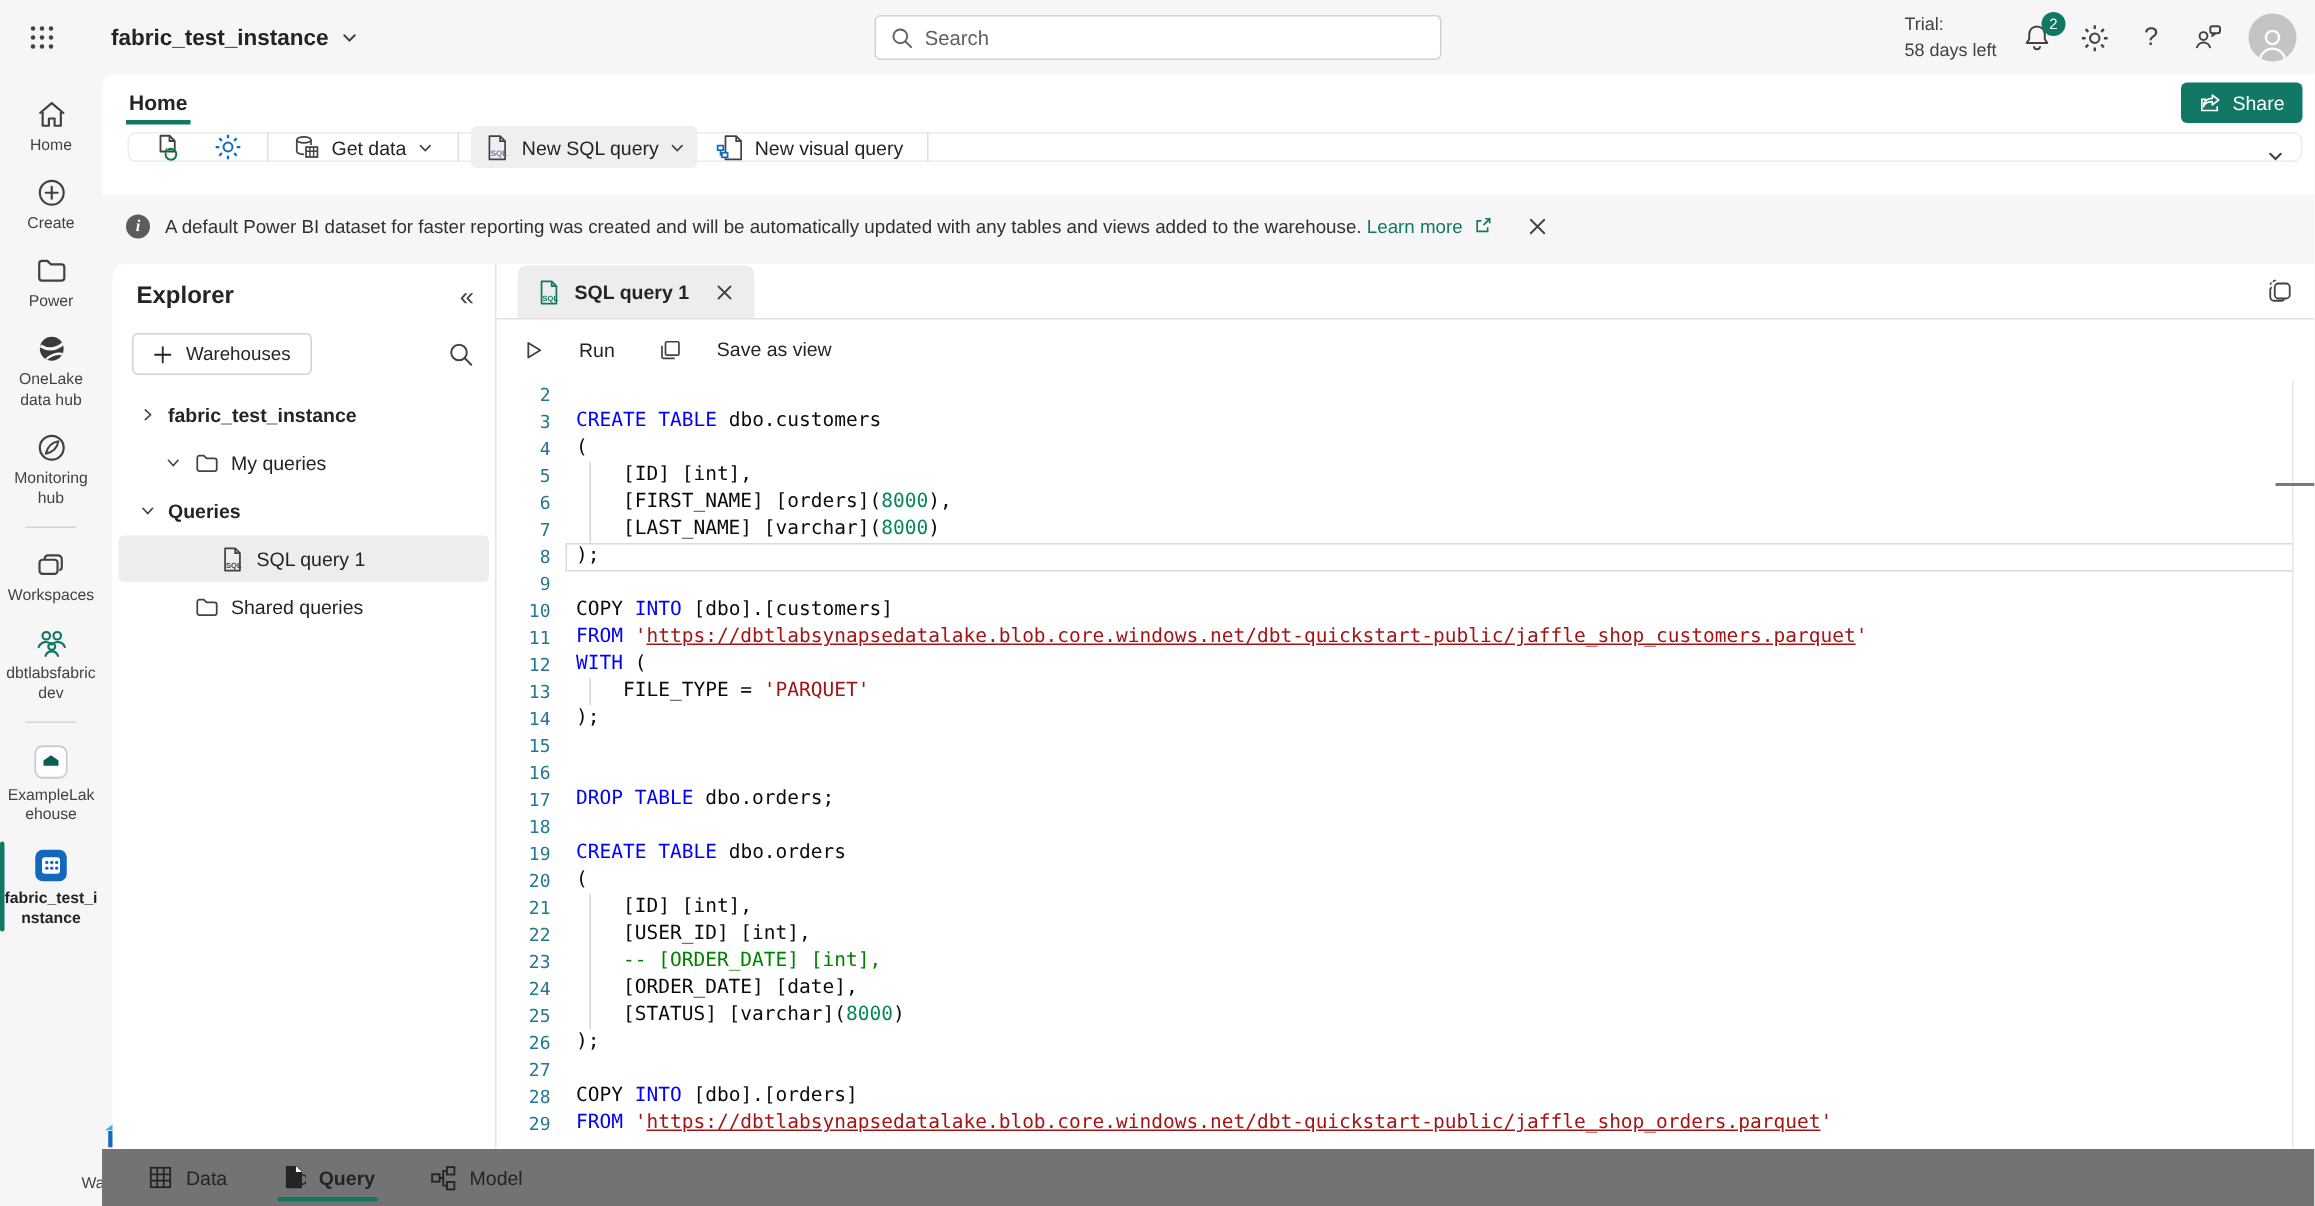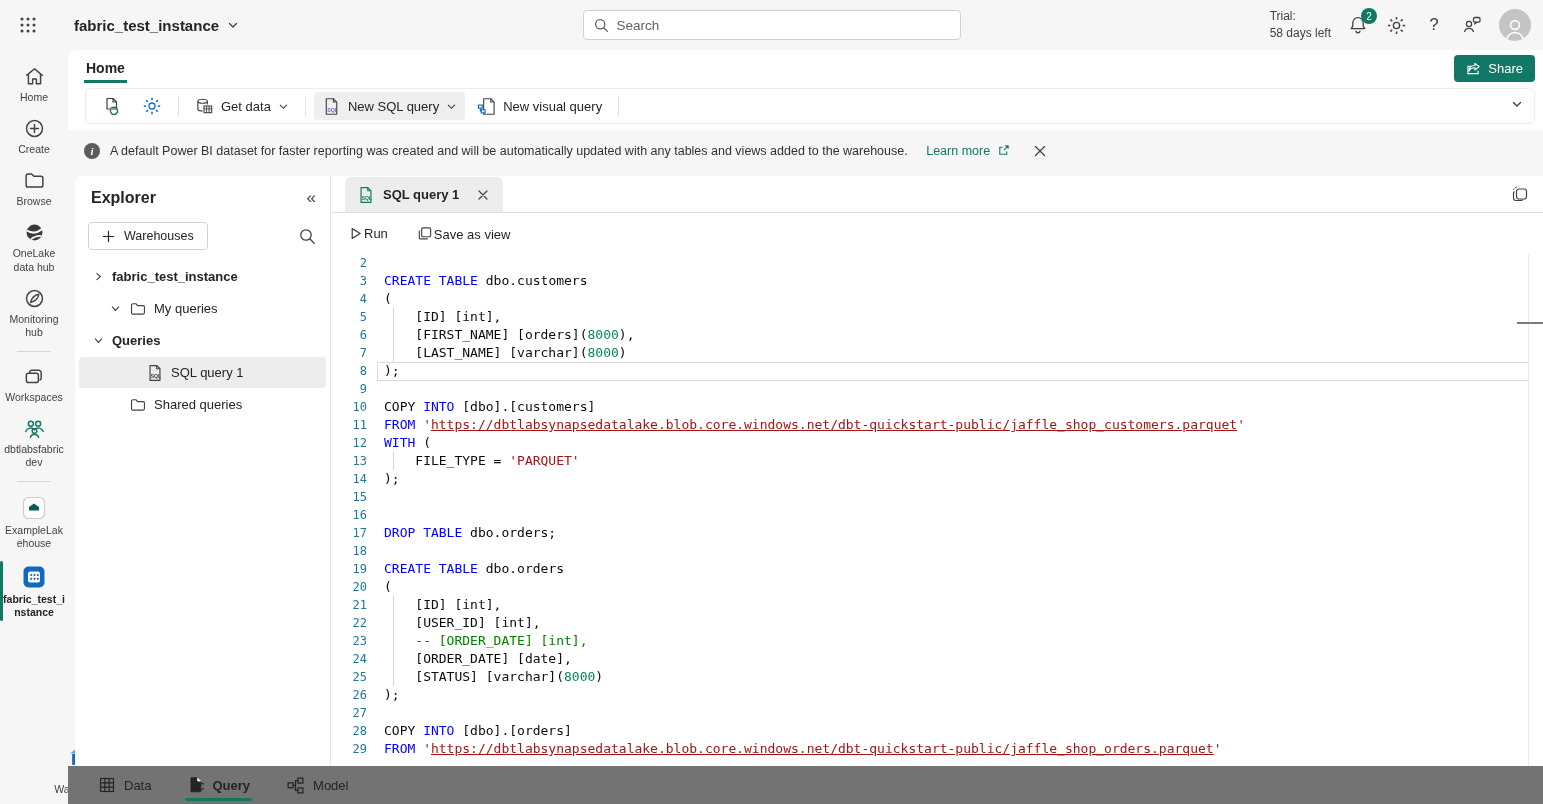--- a/index.html
+++ b/index.html
@@ -28,31 +28,31 @@
   .rail-item.selected .r-label { font-weight:700; color:#242424; }
   .rail-item.selected::before { content:""; position:absolute; left:0; top:4px; bottom:4px; width:3px; background:var(--accent); border-radius:2px; }
   .rail-divider { width:34px; border-top:1px solid #d6d6d6; margin:6px 0; }
   #rail-bottom { position:absolute; left:0; bottom:2px; width:68px;margin-left:47px; }
 
   
   #headerband { position:absolute; left:68px; top:50px; right:0; height:80px; background:#fff; border-radius:8px 0 0 0; }
   #hometab-row { position:absolute; left:0; top:0; right:0; height:36px; display:flex; align-items:center; }
   #home-tab { margin-left:16px; font-weight:700; font-size:14px; padding:6px 2px 4px; border-bottom:3px solid var(--accent); cursor:pointer; }
   #share-btn { position:absolute; right:8px; top:5px; height:27px; background:var(--accent); color:#fff; border:none; border-radius:4px; font-size:13px; font-family:inherit; display:flex; align-items:center; gap:7px; padding:0 12px; cursor:pointer; }
-  #ribbon { position:absolute; left:17px; right:8px; top:38px; height:36px; background:#fff; border:1px solid #ececec; border-radius:6px; display:flex; align-items:center; padding:0 8px; gap:4px; }
+  #ribbon { position:absolute; left:17px; right:8px; top:38px; height:20px; background:#fff; border:1px solid #ececec; border-radius:6px; display:flex; align-items:center; padding:0 8px; gap:4px; }
   .rb-btn { display:flex; align-items:center; gap:7px; height:28px; padding:0 8px; border-radius:4px; cursor:pointer; font-size:13px; color:#242424; white-space:nowrap; }
   .rb-btn.pressed { background:#efefef; }
   .rb-sep { width:1px; height:20px; background:#e0e0e0; margin:0 4px; }
   #ribbon-collapse { position:absolute; right:10px; top:8px; cursor:pointer; }
 
   
   #banner { position:absolute; left:68px; top:130px; right:0; height:42px; display:flex; align-items:center; padding:0 12px 0 16px; gap:10px; }
   #info-icon { width:16px; height:16px; border-radius:50%; background:#5c5c5c; color:#fff; font-size:11px; font-weight:700; display:flex; align-items:center; justify-content:center; flex:none; font-family:"Liberation Serif",serif; font-style:italic; }
   #banner-text { font-size:12.5px; color:#323130; }
-  #learn-more { color:var(--accent); cursor:pointer; margin-left:15px; }
+  #learn-more { color:var(--accent); cursor:pointer; margin-left:0; }
   #manage-btn { margin-left:auto; height:28px; background:#fff; border:1px solid #8a8886; border-radius:4px; font-family:inherit; font-size:12.5px; color:#242424; padding:0 12px; cursor:pointer; white-space:nowrap; }
   #banner-close { width:28px; height:28px; display:flex; align-items:center; justify-content:center; cursor:pointer; margin-left:6px; }
 
   
   #main-card { position:absolute; left:75px; top:176px; right:0; bottom:38px; background:#fff; border-radius:8px 0 0 0; display:flex; }
 
   
   #explorer { width:256px; flex:none; border-right:1px solid #e5e5e5; position:relative; }
   #explorer-head { display:flex; align-items:center; justify-content:space-between; padding:12px 14px 10px 16px; }
   #explorer-title { font-size:16px; font-weight:700; }
@@ -68,21 +68,21 @@
   .tree-row.lvl0 .t-label { font-weight:600; }
 
   
   #editor { flex:1; position:relative; }
   #tabstrip { position:absolute; left:0; top:0; right:0; height:37px; border-bottom:1px solid #e0e0e0; display:flex; align-items:flex-end; }
   #query-tab { margin-left:14px; height:35px; background:#ededed; border-radius:6px 6px 0 0; display:flex; align-items:center; gap:8px; padding:0 12px; cursor:pointer; }
   #query-tab .qt-label { font-size:13px; font-weight:600; }
   #tab-close { display:flex; align-items:center; padding:2px; margin-left:8px; cursor:pointer; }
   #stack-icon { position:absolute; right:14px; top:9px; cursor:pointer; }
   #runbar { position:absolute; left:0; top:37px; right:0; height:41px; display:flex; align-items:center; padding-left:17px; gap:28px; }
-  .run-btn { display:flex; align-items:flex-end; gap:1px; font-size:13px; color:#242424; cursor:pointer; background:none; border:none; font-family:inherit; }
+  .run-btn { display:flex; align-items:flex-start; gap:23px; font-size:13px; color:#242424; cursor:pointer; background:none; border:none; font-family:inherit; }
 
   
   #codepane { position:absolute; left:0; top:78px; right:14px; bottom:0; overflow:hidden; font-family:"DejaVu Sans Mono","Liberation Mono",monospace; font-size:13px; }
   .code-line { height:18px; line-height:18px; display:flex; position:relative; }
   .code-line .ln { width:36px; flex:none; text-align:right; color:var(--ln); font-size:12px; }
   .code-line .code { margin-left:17px; white-space:pre; color:#0b0b0b; }
   .code-line .guide { position:absolute; left:62px; top:0; height:18px; width:1px; background:#d6d6d6; }
   .code-line.current::after { content:""; position:absolute; left:46px; right:0; top:0; height:17px; border:1px solid #d9d9d9; pointer-events:none; }
   .tok-k { color:var(--kw); }
   .tok-n { color:var(--num); }
@@ -192,21 +192,21 @@
         </svg>
       </span>
       <span class="r-label">Create</span>
     </div>
     <div class="rail-item">
       <span>
         <svg width="23" height="23" viewBox="0 0 22 22">
           <path d="M3 6.5 a1.8 1.8 0 0 1 1.8 -1.8 H8.2 l2.2 2.2 H17.2 A1.8 1.8 0 0 1 19 8.7 V15.5 a1.8 1.8 0 0 1 -1.8 1.8 H4.8 A1.8 1.8 0 0 1 3 15.5 Z" fill="none" stroke="#424242" stroke-width="1.4" stroke-linejoin="round"></path>
         </svg>
       </span>
-      <span class="r-label">Browse</span>
+      <span class="r-label">Power</span>
     </div>
     <div class="rail-item">
       <span>
         <svg width="23" height="23" viewBox="0 0 22 22">
           <circle cx="11" cy="11" r="7.6" fill="#3b3a39"></circle>
           <path d="M3.8 9.2 Q11 13.6 18.2 7.8" stroke="#f6f6f6" stroke-width="2" fill="none"></path>
           <path d="M7.5 17.6 Q12.5 13.5 17.8 14.4" stroke="#f6f6f6" stroke-width="1.6" fill="none"></path>
         </svg>
       </span>
       <span class="r-label">OneLake data hub</span>

